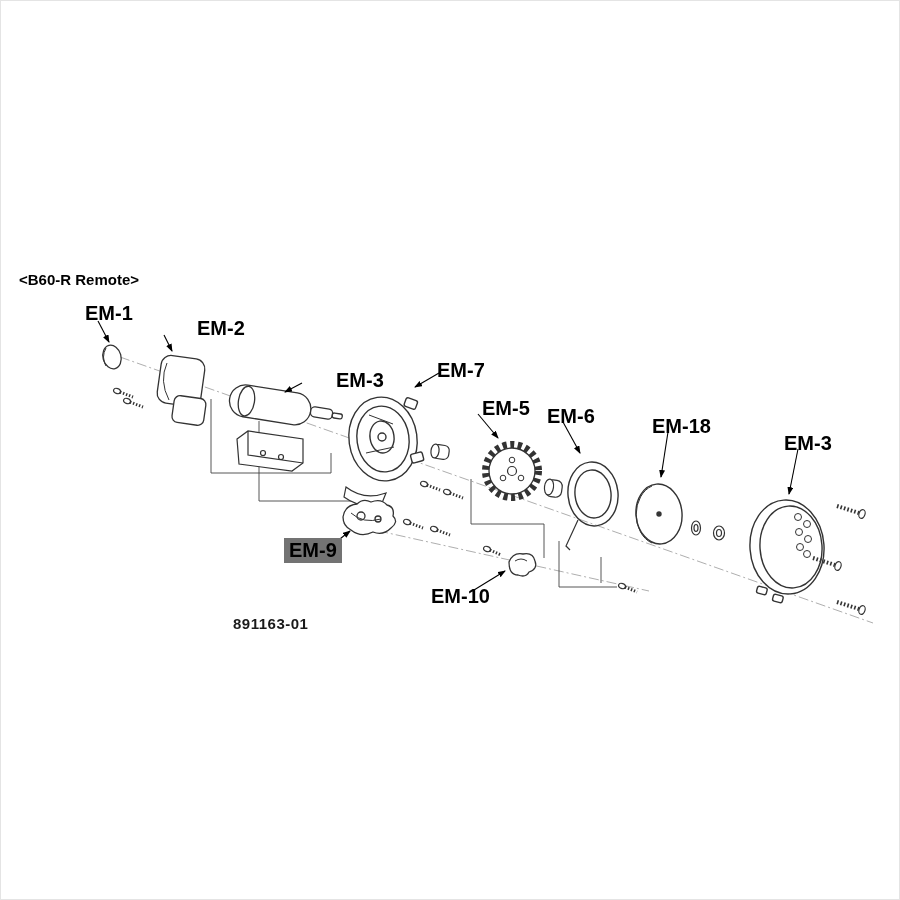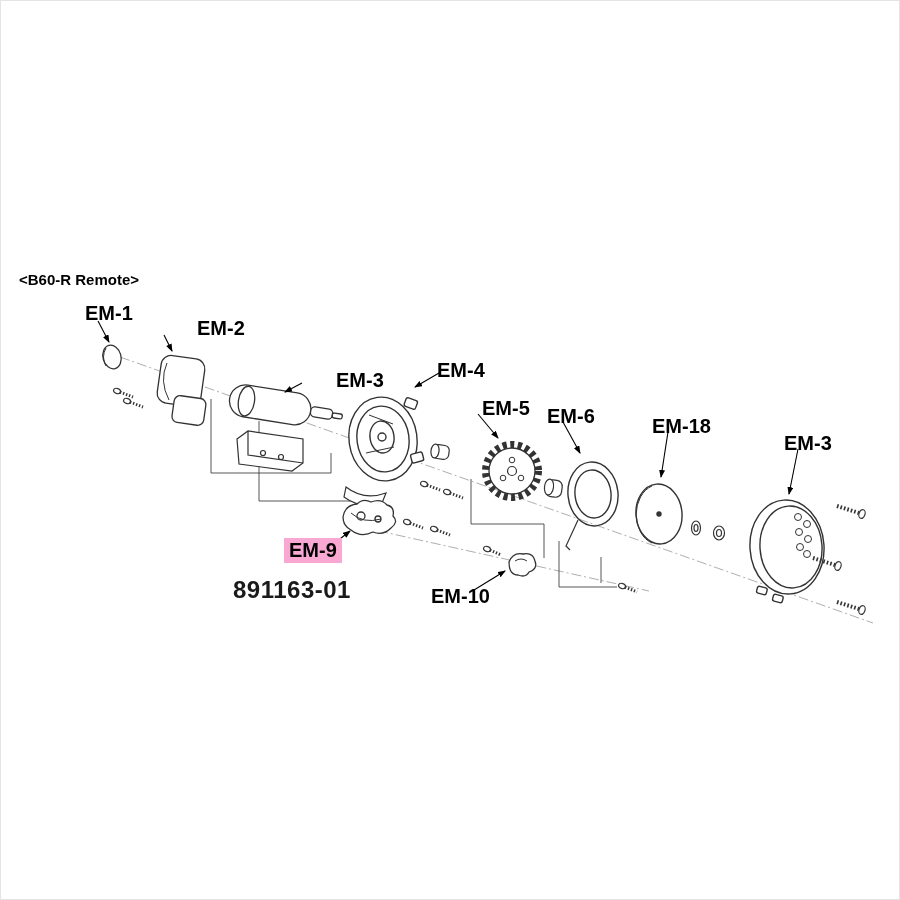--- a/index.html
+++ b/index.html
@@ -1,22 +1,22 @@
 <!DOCTYPE html>
 <html><head>
 <meta charset="utf-8">
 <style>
   * { margin:0; padding:0; box-sizing:border-box; }
   html,body { width:900px; height:900px; background:#fff; font-family:"Liberation Sans", sans-serif; }
   .canvas { position:relative; width:900px; height:900px; background:#fff; border:1px solid #e4e4e4; overflow:hidden; }
   svg.drawing { position:absolute; left:0; top:0; }
   .diagram-title { position:absolute; font-size:15px; font-weight:bold; color:#000; white-space:nowrap; }
   .part-label { position:absolute; font-size:20px; font-weight:bold; color:#000; white-space:nowrap; }
-  .part-label.hl { background:#f9a8d4; padding:1px 5px; }
-  .part-number { position:absolute; font-size:24px; font-weight:600; color:#1a1a1a; letter-spacing:.5px; white-space:nowrap; }
+  .part-label.hl { background:#737373; padding:1px 5px; }
+  .part-number { position:absolute; font-size:15px; font-weight:600; color:#1a1a1a; letter-spacing:.5px; white-space:nowrap;margin-top:39px; }
 </style>
 </head>
 <body>
 
 <div class="canvas">
 
   <svg class="drawing" width="900" height="900" viewBox="0 0 900 900">
     <defs>
       <marker id="arrowhead" markerUnits="userSpaceOnUse" markerWidth="10" markerHeight="10" refX="7" refY="3" orient="auto">
         <path d="M0,0 L8,3 L0,6 Z" fill="#000"></path>
@@ -189,21 +189,21 @@
       <line x1="330" y1="545" x2="349" y2="530" marker-end="url(#arrowhead)"></line>
       <line x1="473" y1="589" x2="504" y2="570" marker-end="url(#arrowhead)"></line>
     </g>
   </svg>
 
   <div class="diagram-title" style="left:18px; top:270px;">&lt;B60-R Remote&gt;</div>
 
   <div class="part-label" style="left:84px;  top:301px;">EM-1</div>
   <div class="part-label" style="left:151px; top:316px;padding-left:45px;">EM-2</div>
   <div class="part-label" style="left:315px; top:368px;padding-left:20px;">EM-3</div>
-  <div class="part-label" style="left:436px; top:358px;">EM-4</div>
+  <div class="part-label" style="left:436px; top:358px;">EM-7</div>
   <div class="part-label" style="left:481px; top:396px;">EM-5</div>
   <div class="part-label" style="left:546px; top:404px;">EM-6</div>
   <div class="part-label" style="left:651px; top:414px;">EM-18</div>
   <div class="part-label" style="left:783px; top:431px;">EM-3</div>
   <div class="part-label hl" style="left:283px; top:537px;">EM-9</div>
   <div class="part-label" style="left:430px; top:584px;">EM-10</div>
 
   <div class="part-number" style="left:232px; top:575px;">891163-01</div>
 </div>
 

